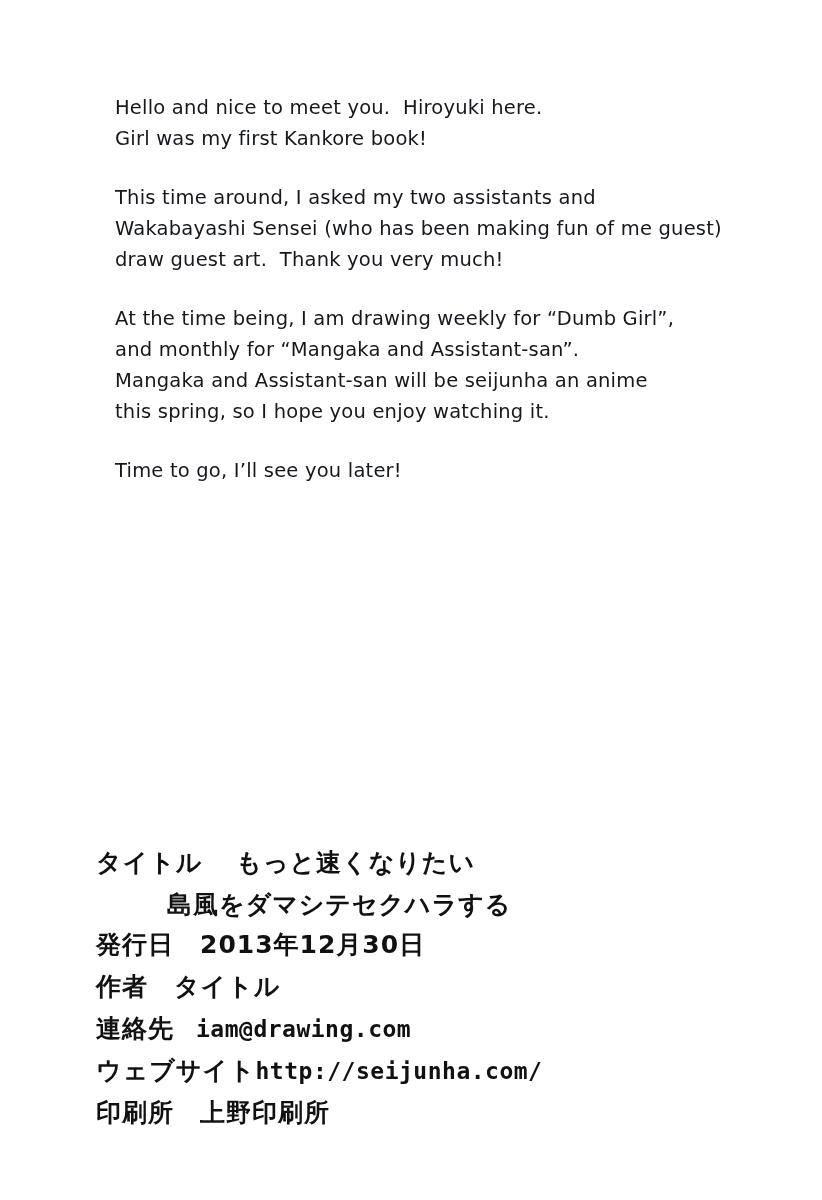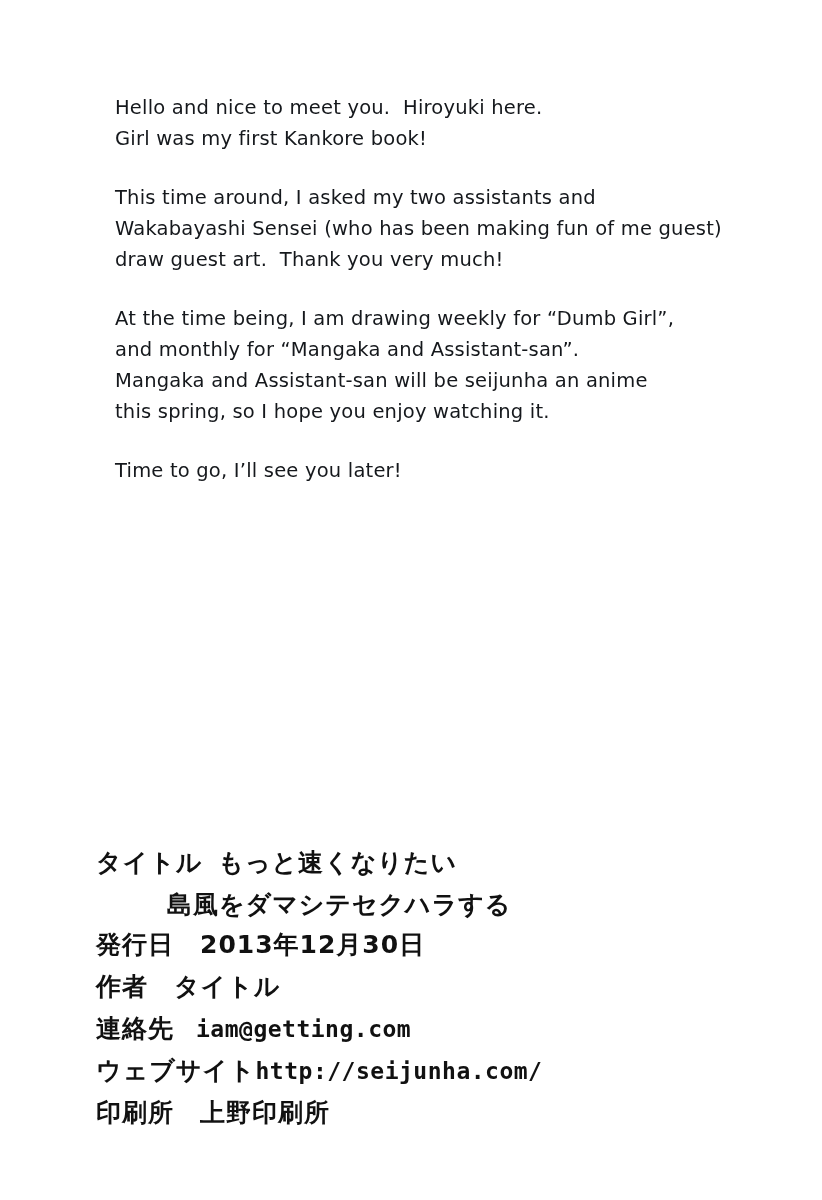--- a/index.html
+++ b/index.html
@@ -71,21 +71,21 @@
     font-weight: bold;
     line-height: 36px;
     color: #111111;
     letter-spacing: 0.5px;
   }
   .col-value.jp {
     font-family: "DejaVu Sans", sans-serif;
     font-size: 25px;
     letter-spacing: 1px;
   }
-  .col-gap-a { margin-left: 16px; }
+  .col-gap-a { margin-left: 34px; }
   .col-gap-b { margin-left: 26px; }
   .col-gap-c { margin-left: 22px; }
   .col-gap-d { }
 
   .title-second {
     margin-left: 71px;
   }
 </style>
 </head>
 <body>
@@ -134,21 +134,21 @@
       <span class="col-value jp col-gap-b">2013年12月30日</span>
     </div>
 
     <div class="col-row">
       <span class="col-label">作者</span>
       <span class="col-value jp col-gap-b">タイトル</span>
     </div>
 
     <div class="col-row">
       <span class="col-label">連絡先</span>
-      <span class="col-value col-gap-c">iam@getting.com</span>
+      <span class="col-value col-gap-c">iam@drawing.com</span>
     </div>
 
     <div class="col-row">
       <span class="col-label">ウェブサイト</span>
       <span class="col-value col-gap-d">http://seijunha.com/</span>
     </div>
 
     <div class="col-row">
       <span class="col-label">印刷所</span>
       <span class="col-value jp col-gap-b">上野印刷所</span>

